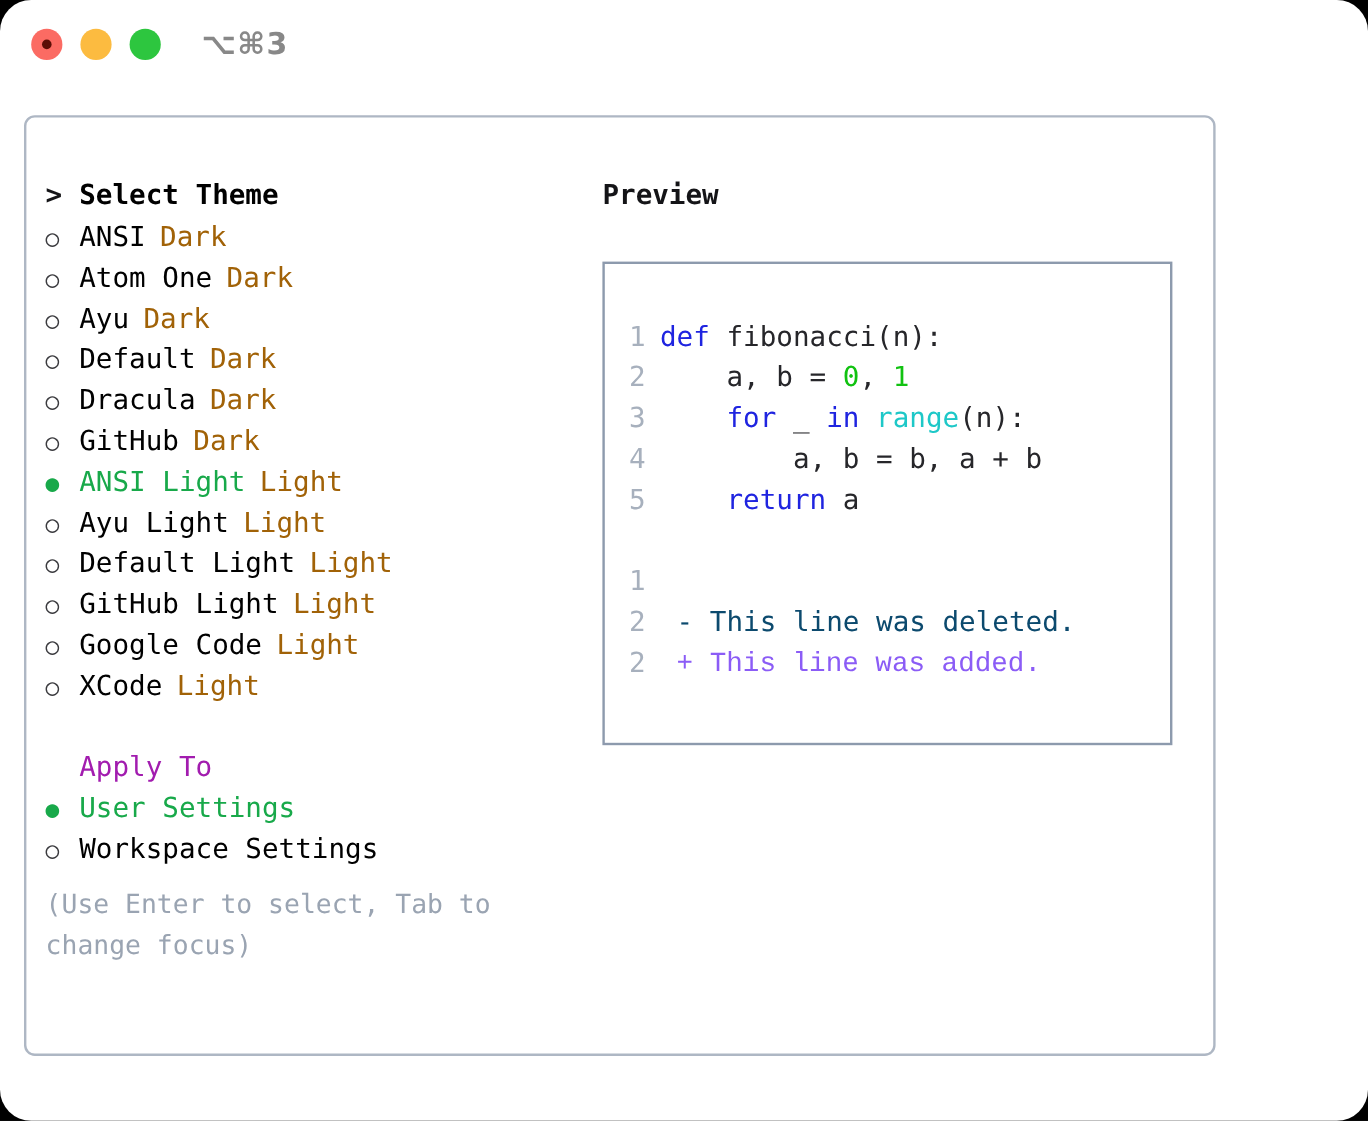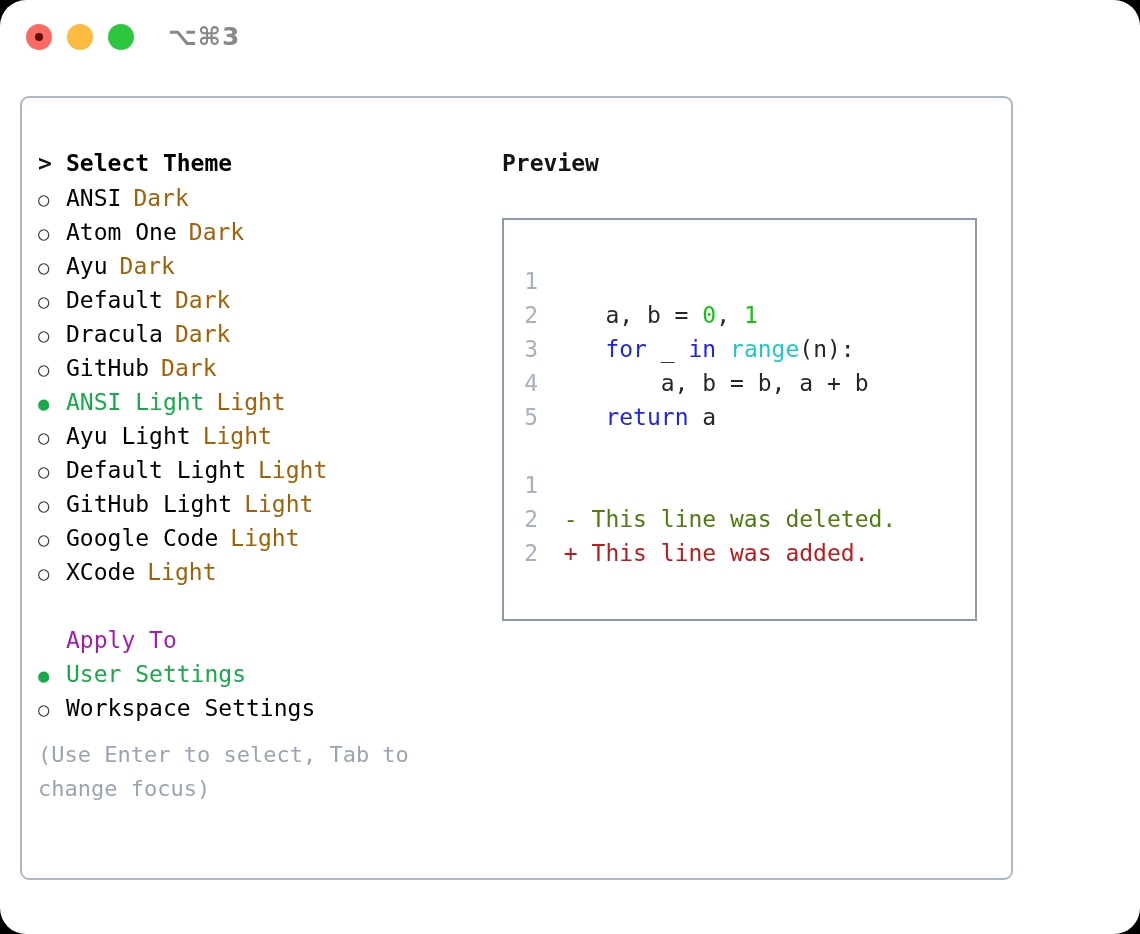--- a/index.html
+++ b/index.html
@@ -183,22 +183,22 @@
   }
   .codetext { color: #26262a; }
   .blank-line { height: 34px; }
 
   .tok-kw   { color: #1f24e0; }
   .tok-fn   { color: #1ec8c8; }
   .tok-num  { color: #11c211; }
   .tok-plain{ color: #26262a; }
 
   .diff-ctx { color: #818181; }
-  .diff-del { color: #4d7c0f; }
-  .diff-add { color: #b91c1c; }
+  .diff-del { color: #0c4a6e; }
+  .diff-add { color: #8b5cf6; font-family: Liberation Mono, monospace; }
 </style>
 </head>
 <body>
 
 <div class="page">
 
   <div class="titlebar">
     <div class="traffic">
       <span class="dot dot-red"></span>
       <span class="dot dot-yellow"></span>
@@ -244,21 +244,21 @@
         </div>
 
       <div class="hint">(Use Enter to select, Tab to change focus)</div>
     </div>
 
     <div class="right-pane">
       <div class="preview-title">Preview</div>
 
       <div class="code-box">
         <div id="code-lines">
-            <div class="code-line"><span class="lineno">1</span></div>
+            <div class="code-line"><span class="lineno">1</span><span class="codetext"><span class="tok-kw">def</span><span class="tok-plain"> fibonacci(n):</span></span></div>
             <div class="code-line"><span class="lineno">2</span><span class="codetext"><span class="tok-plain">    a, b = </span><span class="tok-num">0</span><span class="tok-plain">, </span><span class="tok-num">1</span></span></div>
             <div class="code-line"><span class="lineno">3</span><span class="codetext"><span class="tok-plain">    </span><span class="tok-kw">for</span><span class="tok-plain"> _ </span><span class="tok-kw">in</span><span class="tok-plain"> </span><span class="tok-fn">range</span><span class="tok-plain">(n):</span></span></div>
             <div class="code-line"><span class="lineno">4</span><span class="codetext"><span class="tok-plain">        a, b = b, a + b</span></span></div>
             <div class="code-line"><span class="lineno">5</span><span class="codetext"><span class="tok-plain">    </span><span class="tok-kw">return</span><span class="tok-plain"> a</span></span></div>
           </div>
         <div class="blank-line"></div>
         <div id="diff-lines">
             <div class="code-line"><span class="lineno">1</span><span class="diff-ctx"><span>  </span></span></div>
             <div class="code-line"><span class="lineno">2</span><span class="diff-del"><span> -</span><span> This line was deleted.</span></span></div>
             <div class="code-line"><span class="lineno">2</span><span class="diff-add"><span> +</span><span> This line was added.</span></span></div>

